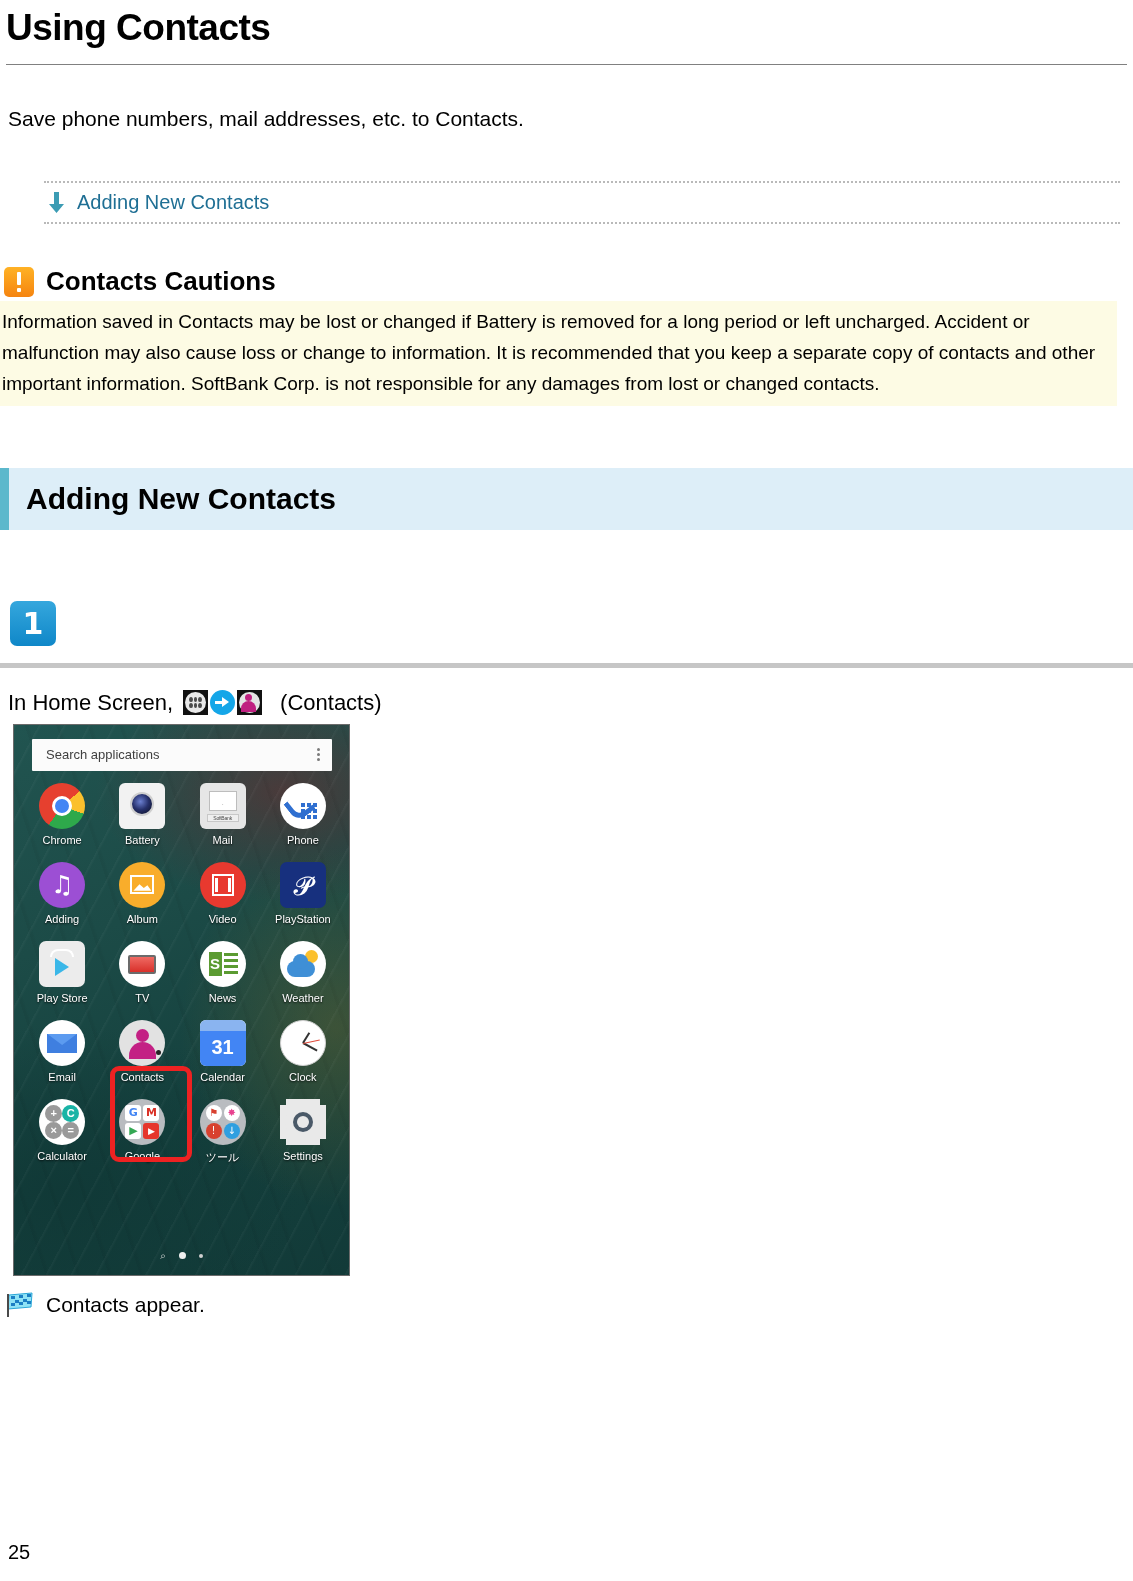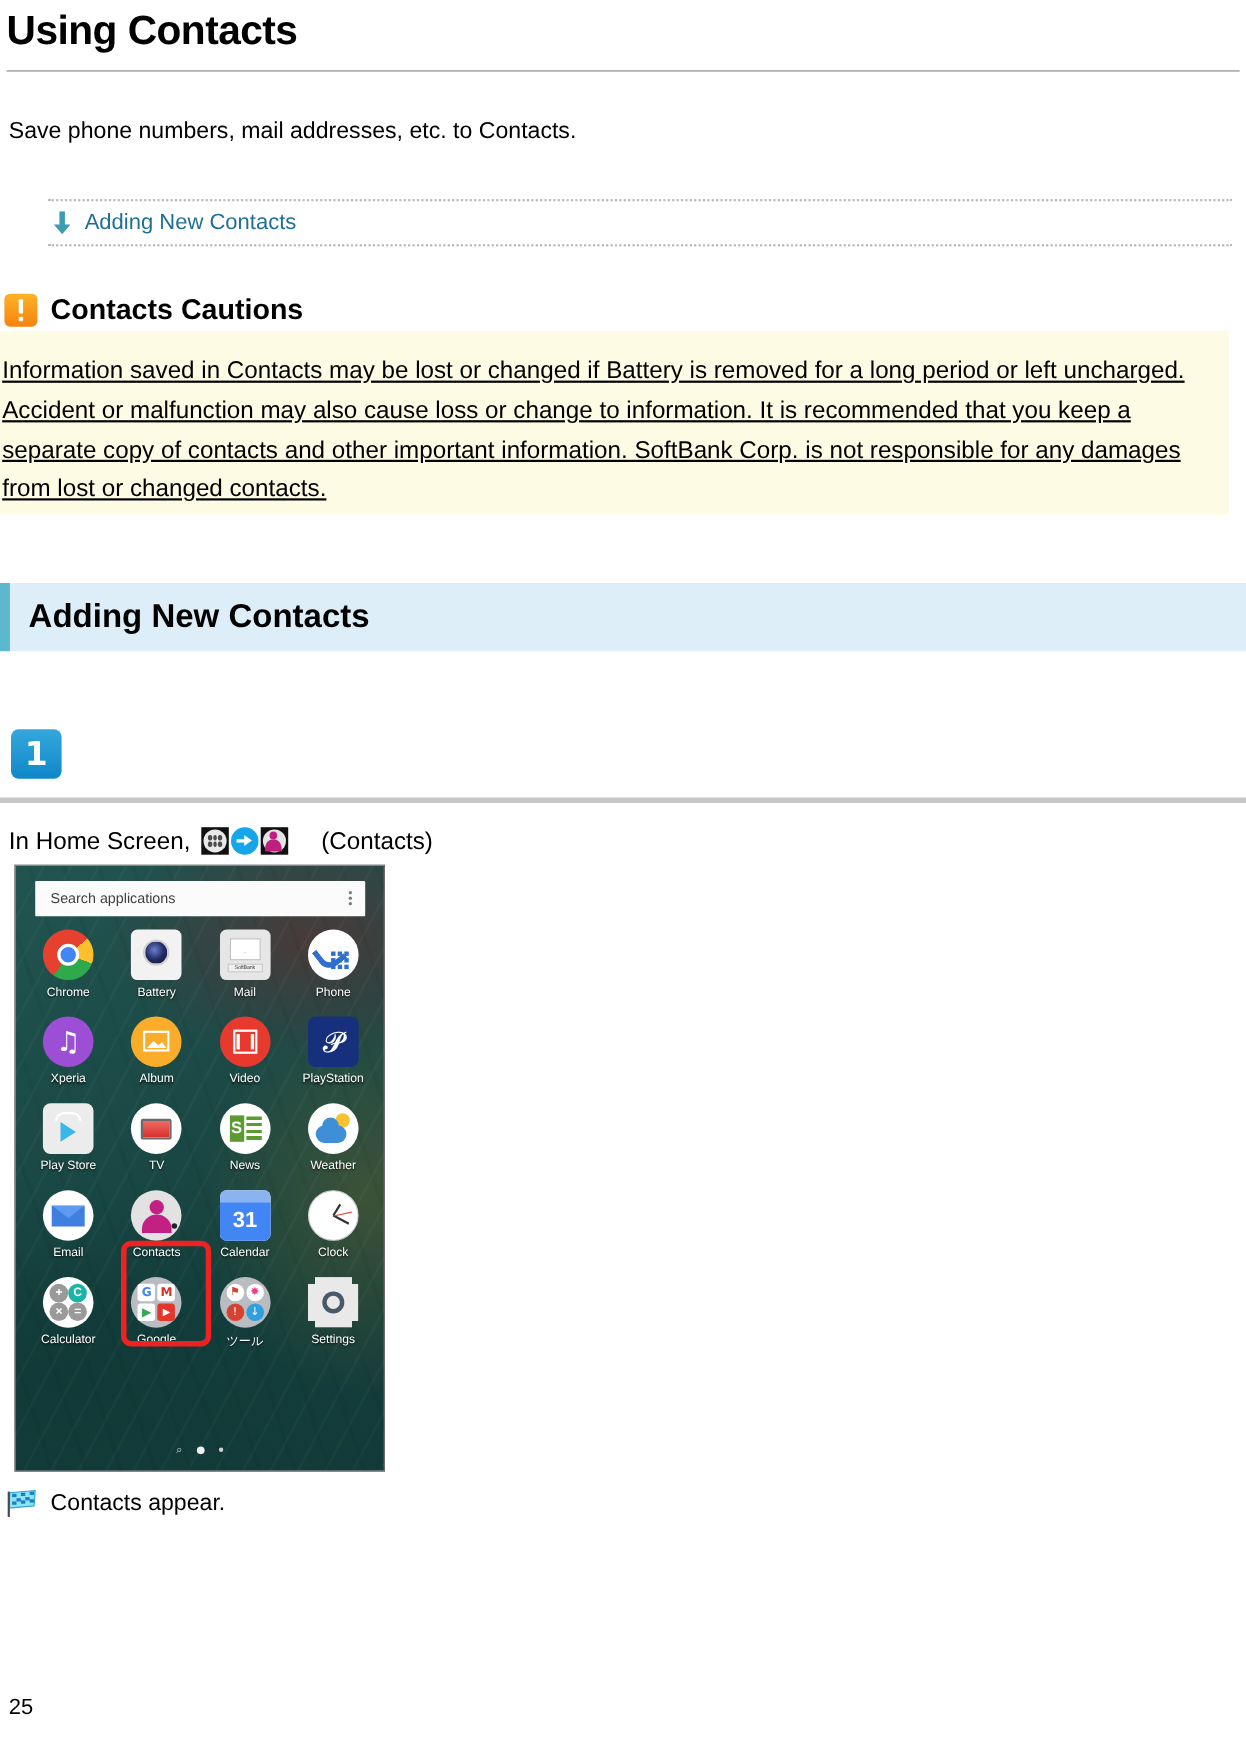--- a/index.html
+++ b/index.html
@@ -98,27 +98,26 @@
     margin-left: -2px;
     background: #ffffff;
     border-radius: 1px;
   }
   .caution-title {
     font-size: 26px;
     font-weight: bold;
   }
   .caution-body {
     background: #fdfbe4;
-    font-size: 22px;
+    font-size: 19px;
     line-height: 1.62;
-    padding: 18px 10px 6px 2px;
+    padding: 6px 10px 6px 2px;
     margin: 4px 0 0 0;
     width: 1117px;
     box-sizing: border-box;
-    text-decoration: underline;
   }
 
   
   .section-band {
     margin-top: 62px;
     height: 62px;
     background: #ddeef8;
     display: flex;
     align-items: center;
     position: relative;
@@ -157,21 +156,21 @@
     margin-top: 17px;
   }
   .step-text {
     font-size: 22px;
     margin: 22px 0 0 8px;
     display: flex;
     align-items: flex-start;
     gap: 2px;
   }
   .step-text .lead { margin-right: 8px; }
-  .step-text .tail { margin-left: 28px; }
+  .step-text .tail { margin-left: 16px; }
 
   .inline-icon {
     width: 25px;
     height: 25px;
     flex: 0 0 auto;
     display: inline-block;
     vertical-align: middle;
   }
   
   .ic-drawer {
@@ -707,21 +706,21 @@
             <i></i>
             <i></i>
             <i></i>
           </span>
       </span>
       <span class="app-label">Phone</span>
     </div>
 
     <div class="app">
       <span class="app-ico ic-music"></span>
-      <span class="app-label">Xperia</span>
+      <span class="app-label">Adding</span>
     </div>
 
     <div class="app">
       <span class="app-ico ic-album">
           <span class="pic"></span>
         </span>
       <span class="app-label">Album</span>
     </div>
 
     <div class="app">

